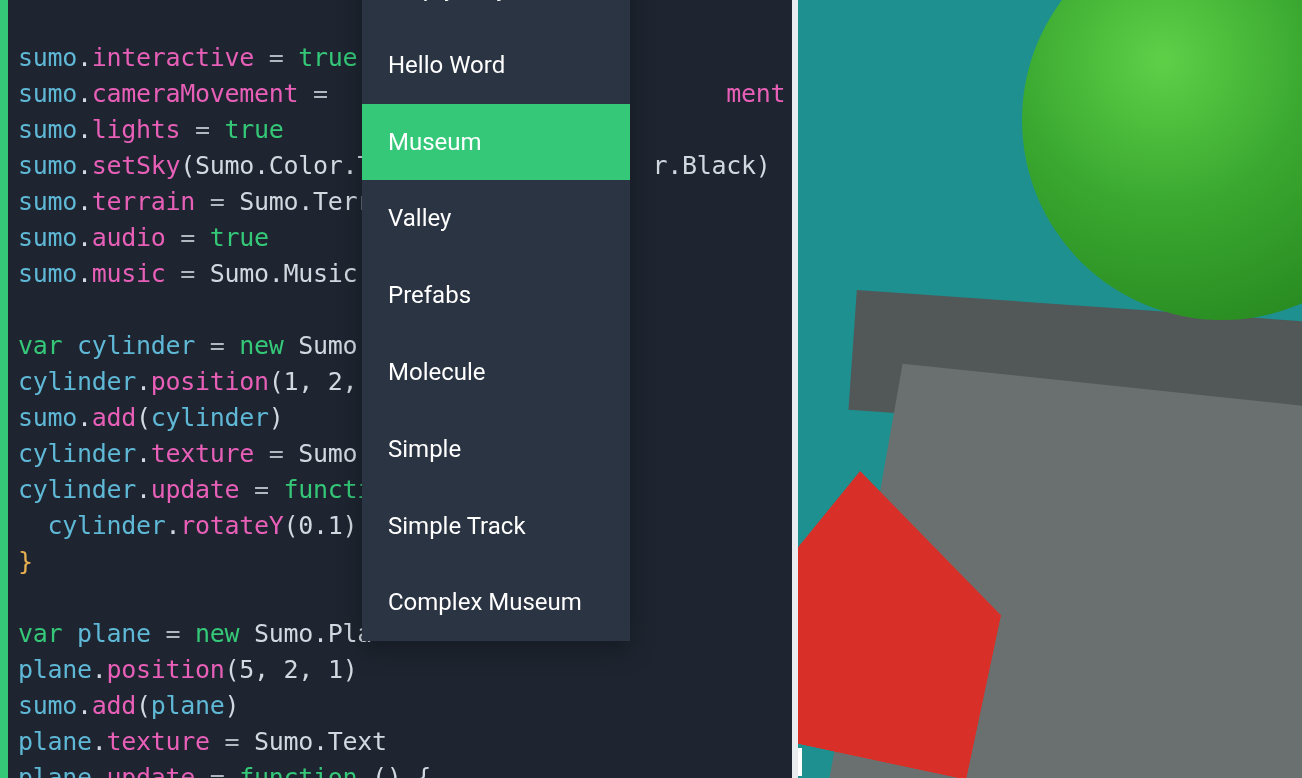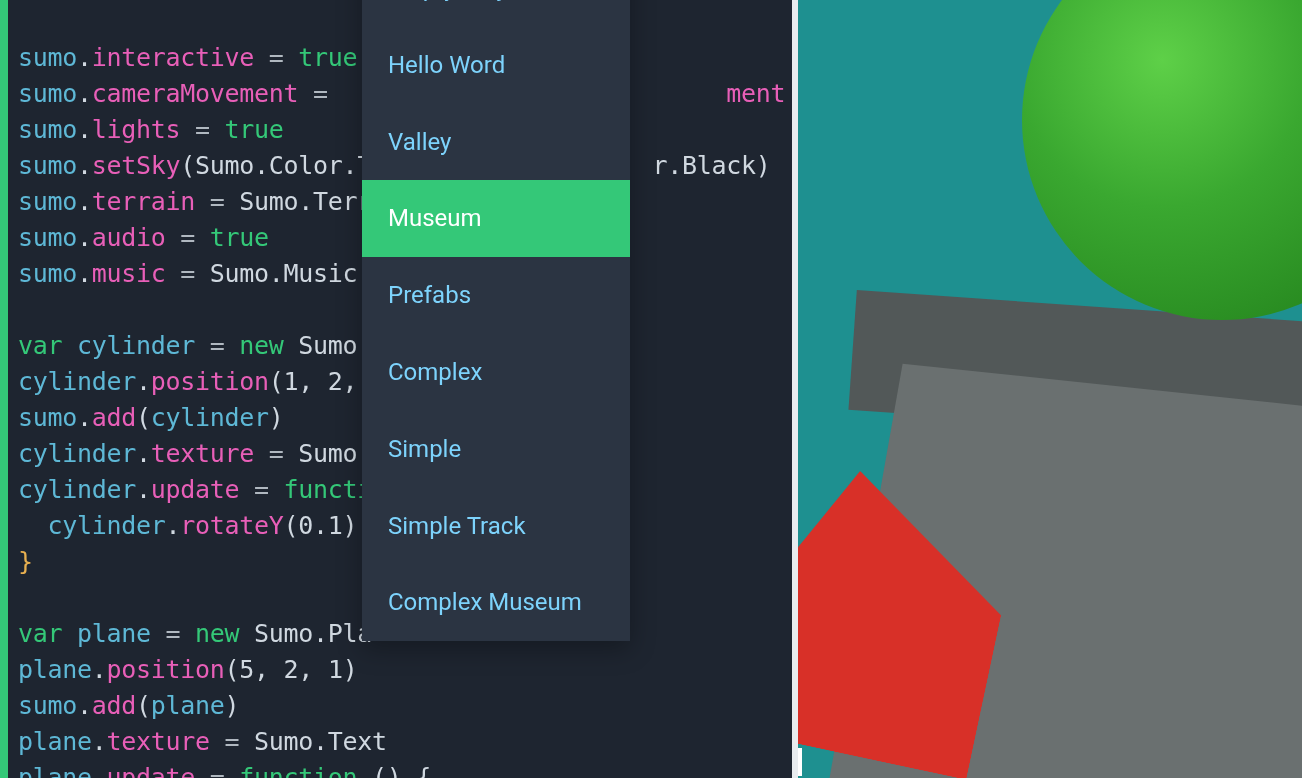--- a/index.html
+++ b/index.html
@@ -51,21 +51,21 @@
     left: 354px;
     top: -50px;
     width: 268px;
     background: #2b3442;
     box-shadow: 0 8px 24px rgba(0,0,0,0.3);
     z-index: 10;
   }
   .dropdown-item {
     padding: 24px 26px;
     font-size: 24px;
-    color: #7dd3fc;
+    color: #ffffff;
     cursor: pointer;
     line-height: 1.2;
   }
   .dropdown-item.selected {
     background: #34c878;
     color: #ffffff;
   }
   .viewport {
     width: 510px;
     background: #1e9090;
@@ -129,24 +129,24 @@
 
 <div class="container">
   <div class="green-bar"></div>
 
   <div class="editor-pane">
     <div class="code" id="code-root"><div><span class="tok-obj">sumo</span><span class="tok-punct">.</span><span class="tok-prop">interactive</span><span class="tok-eq"> = </span><span class="tok-kw">true</span></div><div><span class="tok-obj">sumo</span><span class="tok-punct">.</span><span class="tok-prop">cameraMovement</span><span class="tok-eq"> = </span><span class="tok-type">                          </span><span class="tok-prop">ment</span><span class="tok-punct">.</span></div><div><span class="tok-obj">sumo</span><span class="tok-punct">.</span><span class="tok-prop">lights</span><span class="tok-eq"> = </span><span class="tok-kw">true</span></div><div><span class="tok-obj">sumo</span><span class="tok-punct">.</span><span class="tok-prop">setSky</span><span class="tok-punct">(</span><span class="tok-type">Sumo</span><span class="tok-punct">.</span><span class="tok-type">Color</span><span class="tok-punct">.</span><span class="tok-type">T                   r</span><span class="tok-punct">.</span><span class="tok-type">Black</span><span class="tok-punct">)</span></div><div><span class="tok-obj">sumo</span><span class="tok-punct">.</span><span class="tok-prop">terrain</span><span class="tok-eq"> = </span><span class="tok-type">Sumo</span><span class="tok-punct">.</span><span class="tok-type">Terro</span></div><div><span class="tok-obj">sumo</span><span class="tok-punct">.</span><span class="tok-prop">audio</span><span class="tok-eq"> = </span><span class="tok-kw">true</span></div><div><span class="tok-obj">sumo</span><span class="tok-punct">.</span><span class="tok-prop">music</span><span class="tok-eq"> = </span><span class="tok-type">Sumo</span><span class="tok-punct">.</span><span class="tok-type">Music</span></div><div><span class="tok-punct"> </span></div><div><span class="tok-kw">var </span><span class="tok-obj">cylinder</span><span class="tok-eq"> = </span><span class="tok-kw">new </span><span class="tok-type">Sumo</span><span class="tok-punct">.</span><span class="tok-type">C</span></div><div><span class="tok-obj">cylinder</span><span class="tok-punct">.</span><span class="tok-prop">position</span><span class="tok-punct">(</span><span class="tok-num">1</span><span class="tok-punct">, </span><span class="tok-num">2</span><span class="tok-punct">, </span><span class="tok-num">-1</span><span class="tok-punct">)</span></div><div><span class="tok-obj">sumo</span><span class="tok-punct">.</span><span class="tok-prop">add</span><span class="tok-punct">(</span><span class="tok-obj">cylinder</span><span class="tok-punct">)</span></div><div><span class="tok-obj">cylinder</span><span class="tok-punct">.</span><span class="tok-prop">texture</span><span class="tok-eq"> = </span><span class="tok-type">Sumo</span><span class="tok-punct">.</span><span class="tok-type">Te</span></div><div><span class="tok-obj">cylinder</span><span class="tok-punct">.</span><span class="tok-prop">update</span><span class="tok-eq"> = </span><span class="tok-kw">function</span></div><div><span class="tok-obj">  cylinder</span><span class="tok-punct">.</span><span class="tok-prop">rotateY</span><span class="tok-punct">(</span><span class="tok-num">0.1</span><span class="tok-punct">)</span></div><div><span class="tok-brace">}</span></div><div><span class="tok-punct"> </span></div><div><span class="tok-kw">var </span><span class="tok-obj">plane</span><span class="tok-eq"> = </span><span class="tok-kw">new </span><span class="tok-type">Sumo</span><span class="tok-punct">.</span><span class="tok-type">Pla</span></div><div><span class="tok-obj">plane</span><span class="tok-punct">.</span><span class="tok-prop">position</span><span class="tok-punct">(</span><span class="tok-num">5</span><span class="tok-punct">, </span><span class="tok-num">2</span><span class="tok-punct">, </span><span class="tok-num">1</span><span class="tok-punct">)</span></div><div><span class="tok-obj">sumo</span><span class="tok-punct">.</span><span class="tok-prop">add</span><span class="tok-punct">(</span><span class="tok-obj">plane</span><span class="tok-punct">)</span></div><div><span class="tok-obj">plane</span><span class="tok-punct">.</span><span class="tok-prop">texture</span><span class="tok-eq"> = </span><span class="tok-type">Sumo</span><span class="tok-punct">.</span><span class="tok-type">Text</span></div><div><span class="tok-obj">plane</span><span class="tok-punct">.</span><span class="tok-prop">update</span><span class="tok-eq"> = </span><span class="tok-kw">function </span><span class="tok-punct">() {</span></div></div>
 
     <div class="dropdown" id="dropdown-root">
         <div class="dropdown-item">Empty Project</div>
         <div class="dropdown-item">Hello Word</div>
+        <div class="dropdown-item selected">Museum</div>
         <div class="dropdown-item">Valley</div>
-        <div class="dropdown-item selected">Museum</div>
         <div class="dropdown-item">Prefabs</div>
-        <div class="dropdown-item">Complex</div>
+        <div class="dropdown-item">Molecule</div>
         <div class="dropdown-item">Simple</div>
         <div class="dropdown-item">Simple Track</div>
         <div class="dropdown-item">Complex Museum</div>
       </div>
   </div>
 
   <div class="viewport">
     <div class="viewport-inner">
       <div class="grey-box-top"></div>
       <div class="grey-box"></div>

